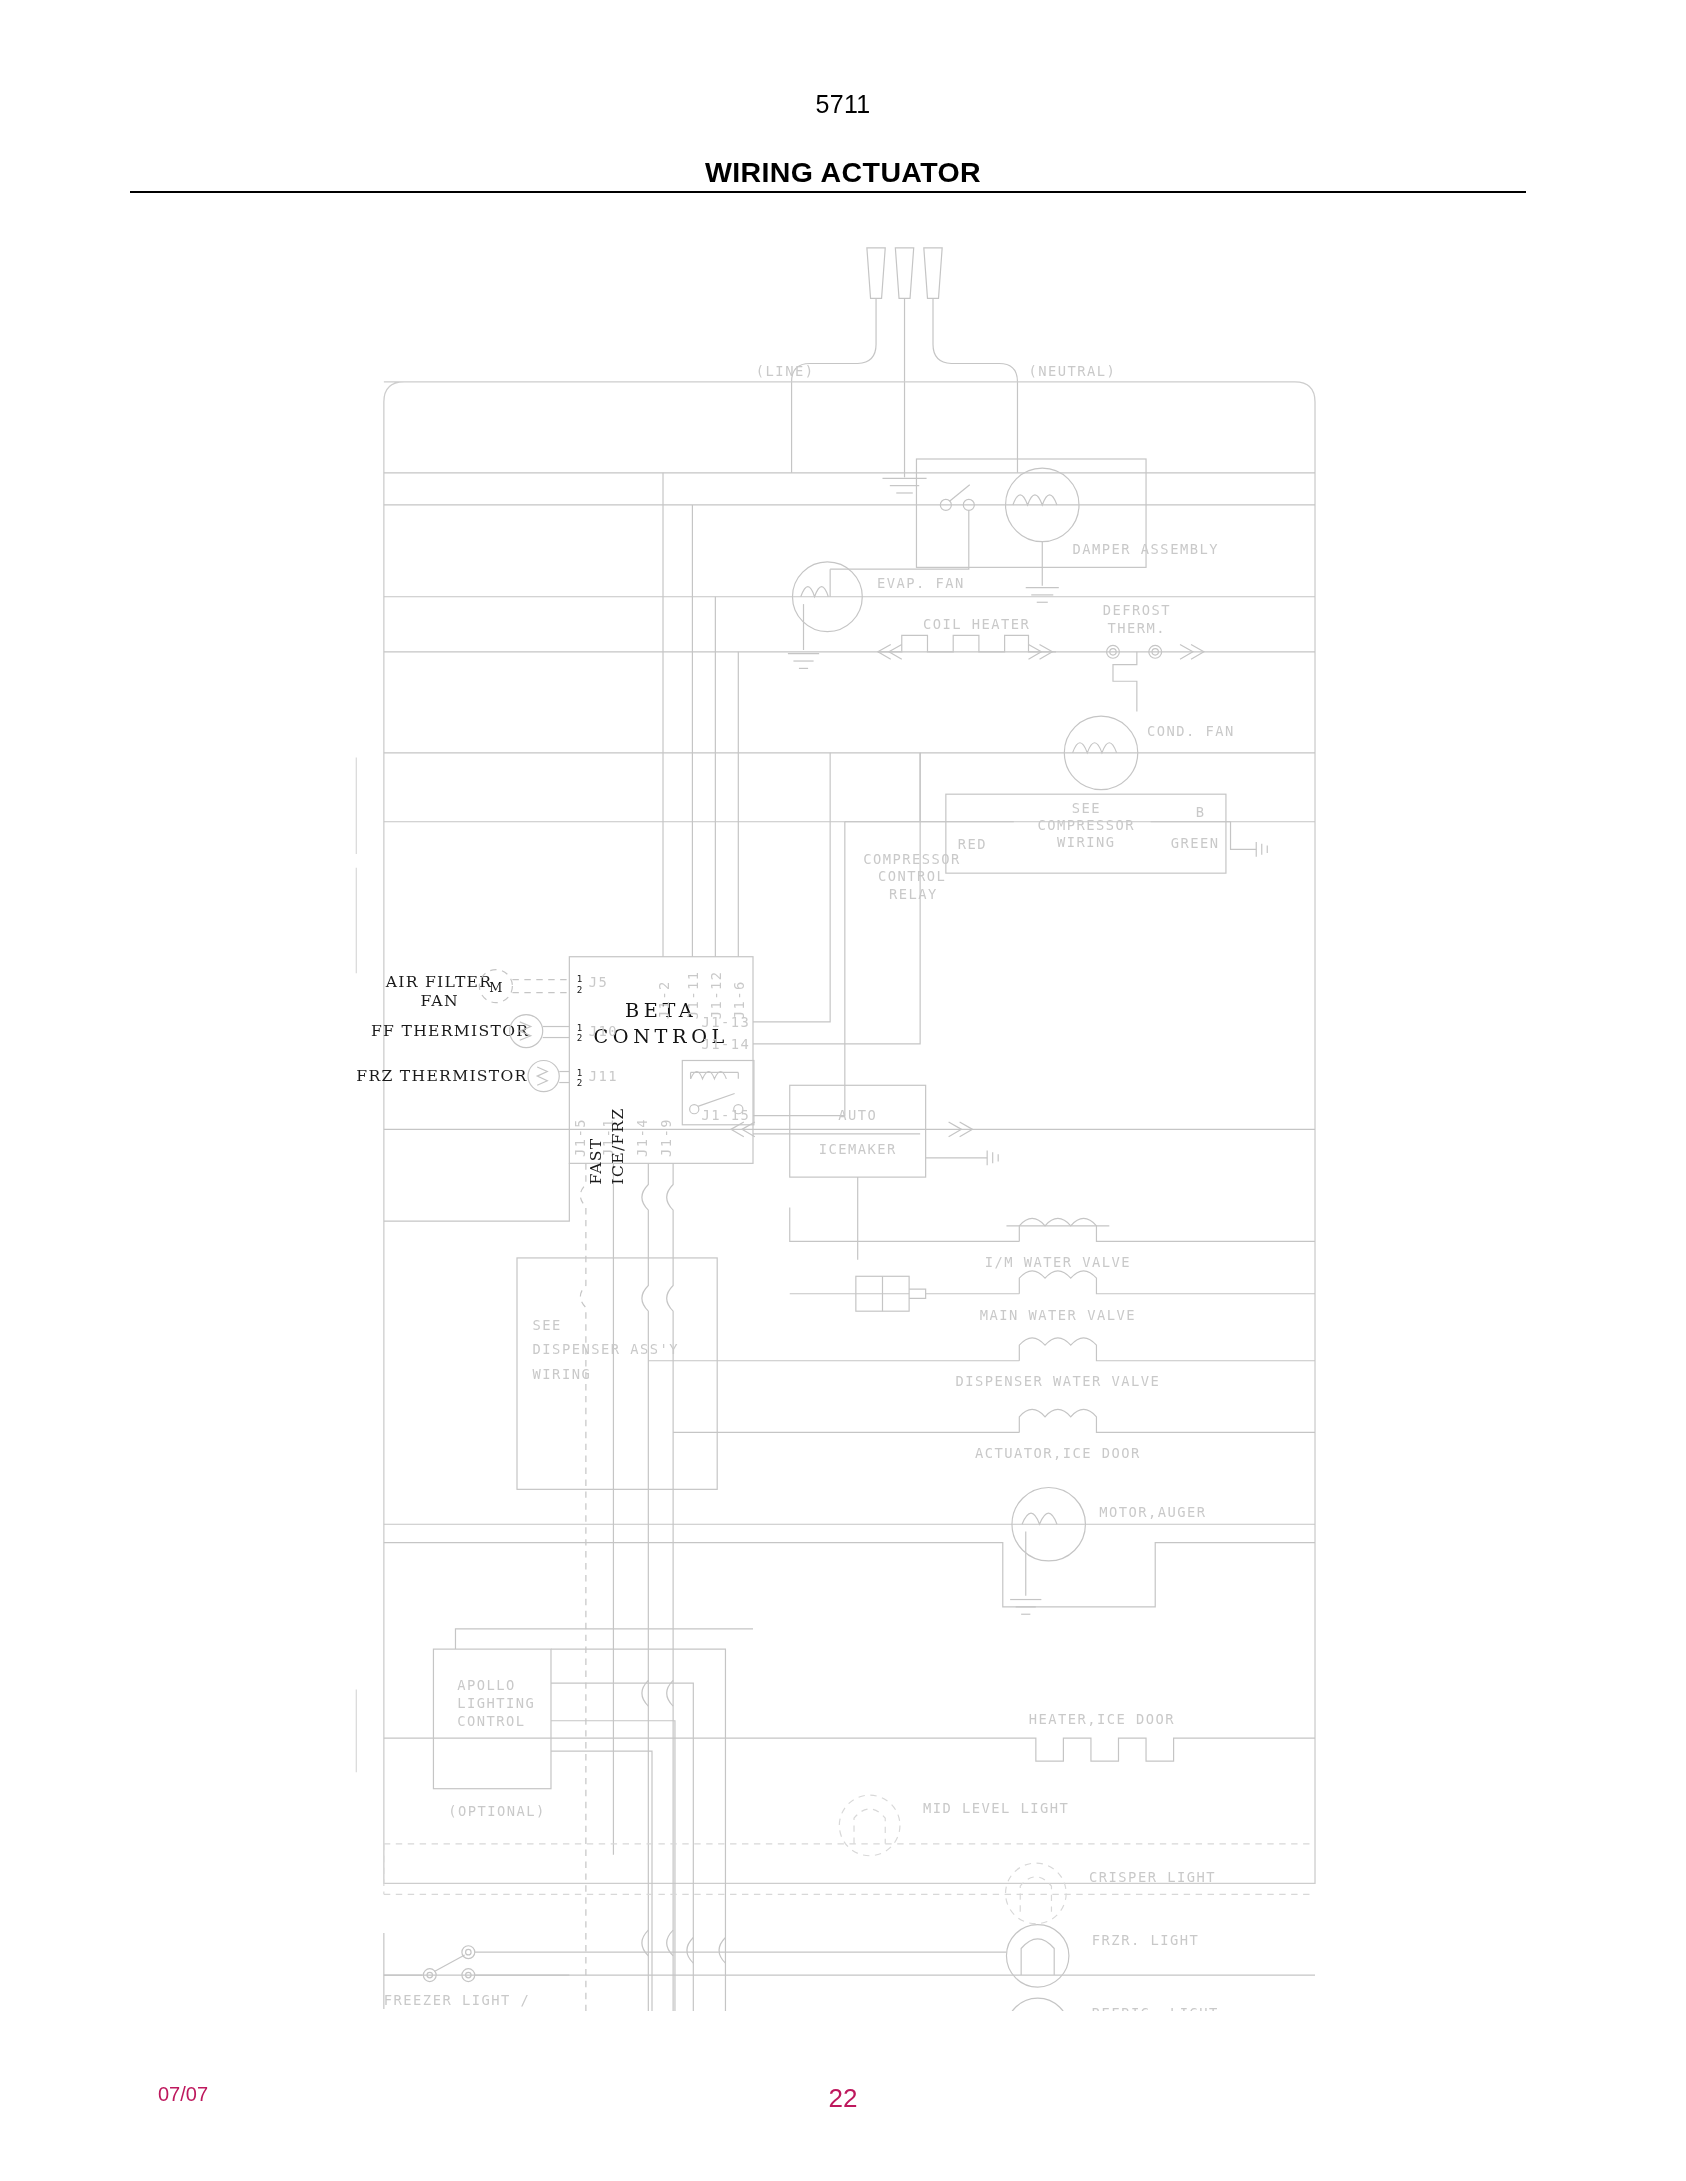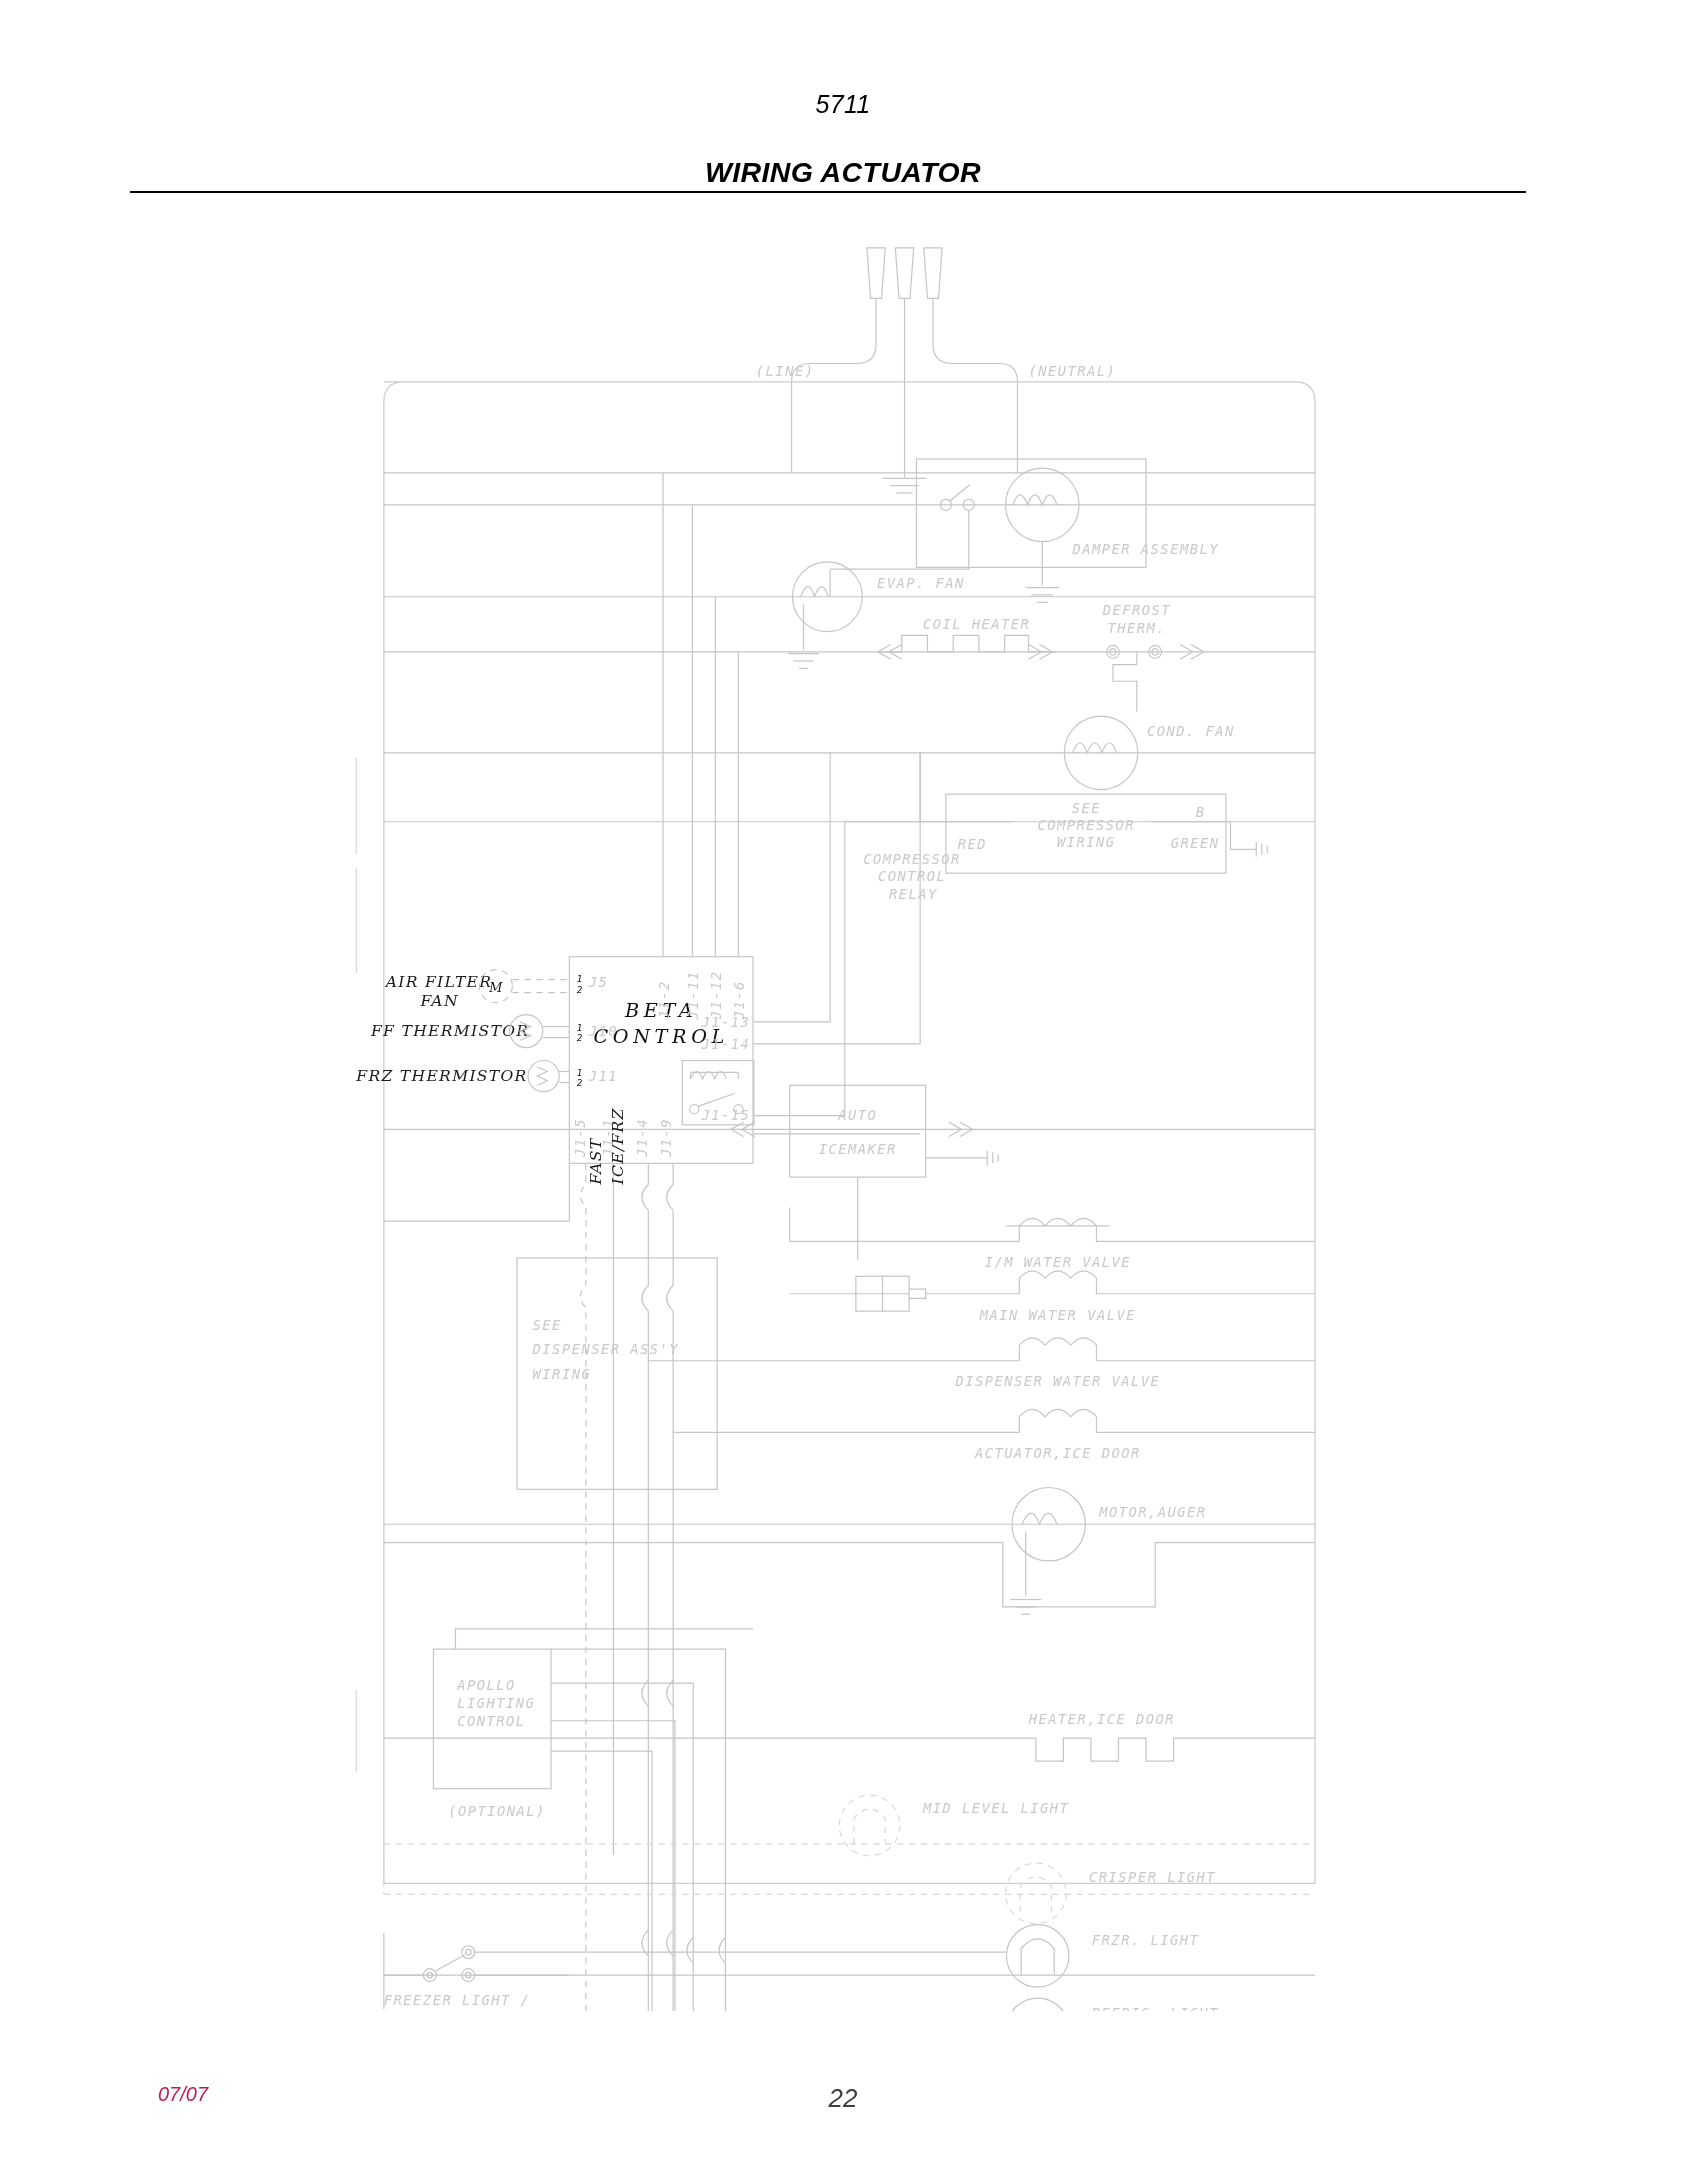--- a/index.html
+++ b/index.html
@@ -1,39 +1,39 @@
 <!DOCTYPE html>
 <html style="font-size:14.7px"><head>
 <meta charset="utf-8">
 <style>
   html,body{margin:0;padding:0;background:#ffffff;}
   body{width:1686px;height:2182px;font-family:"Liberation Sans",sans-serif;position:relative;overflow:hidden;}
 
-  .page{position:absolute;inset:0;font-style:italic;}
+  .page{position:absolute;inset:0;}
 
   
   .doc-number{
     position:absolute;top:90px;left:0;width:1686px;text-align:center;
     font-family:"Liberation Sans",sans-serif;font-size:25px;color:#000;letter-spacing:0.3px;
   }
   .doc-title{
     position:absolute;top:156px;left:0;width:1686px;text-align:center;
     font-family:"Liberation Sans",sans-serif;font-size:28.5px;font-weight:bold;color:#000;letter-spacing:0.4px;
   }
   .header-rule{
     position:absolute;top:191px;left:130px;width:1396px;height:1.8px;background:#000;
   }
 
   
   .footer-date{
     position:absolute;top:2083px;left:158px;font-size:20px;color:#be185d;
     font-family:"Liberation Sans",sans-serif;
   }
   .footer-page{
-    position:absolute;top:2083px;left:0;width:1686px;text-align:center;font-size:26px;color:#404040;
+    position:absolute;top:2083px;left:0;width:1686px;text-align:center;font-size:26px;color:#be185d;
     font-family:"Liberation Sans",sans-serif;
   }
 
   
   .schematic{position:absolute;left:0;top:211px;width:1686px;height:1800px;}
 
   
   .lbl{font-family:"DejaVu Sans Mono","Liberation Mono",monospace;font-size:15px;fill:#c9c9c9;letter-spacing:1.6px;}
   .lbl-d{font-family:"DejaVu Serif","Liberation Serif",serif;font-size:17px;fill:#1a1a1a;letter-spacing:1.4px;}
   .lbl-beta{font-family:"DejaVu Serif","Liberation Serif",serif;font-size:21px;fill:#111;letter-spacing:5px;}

